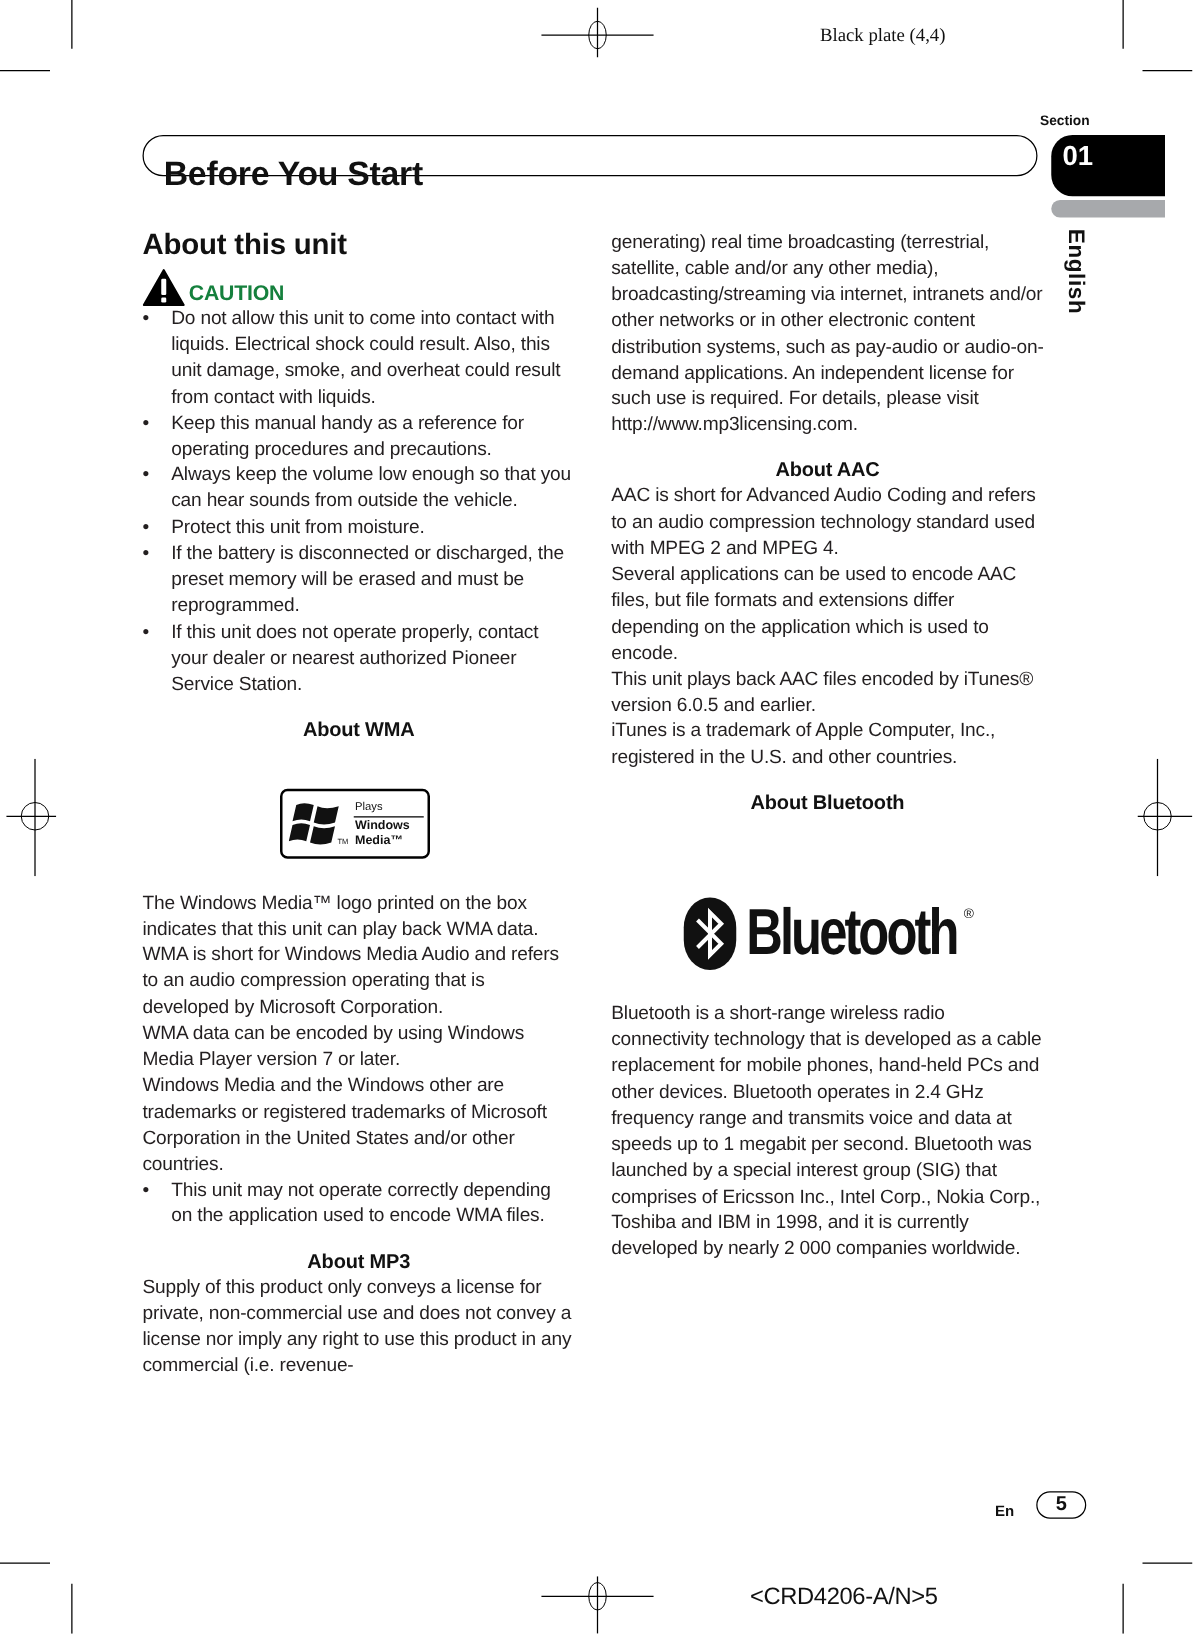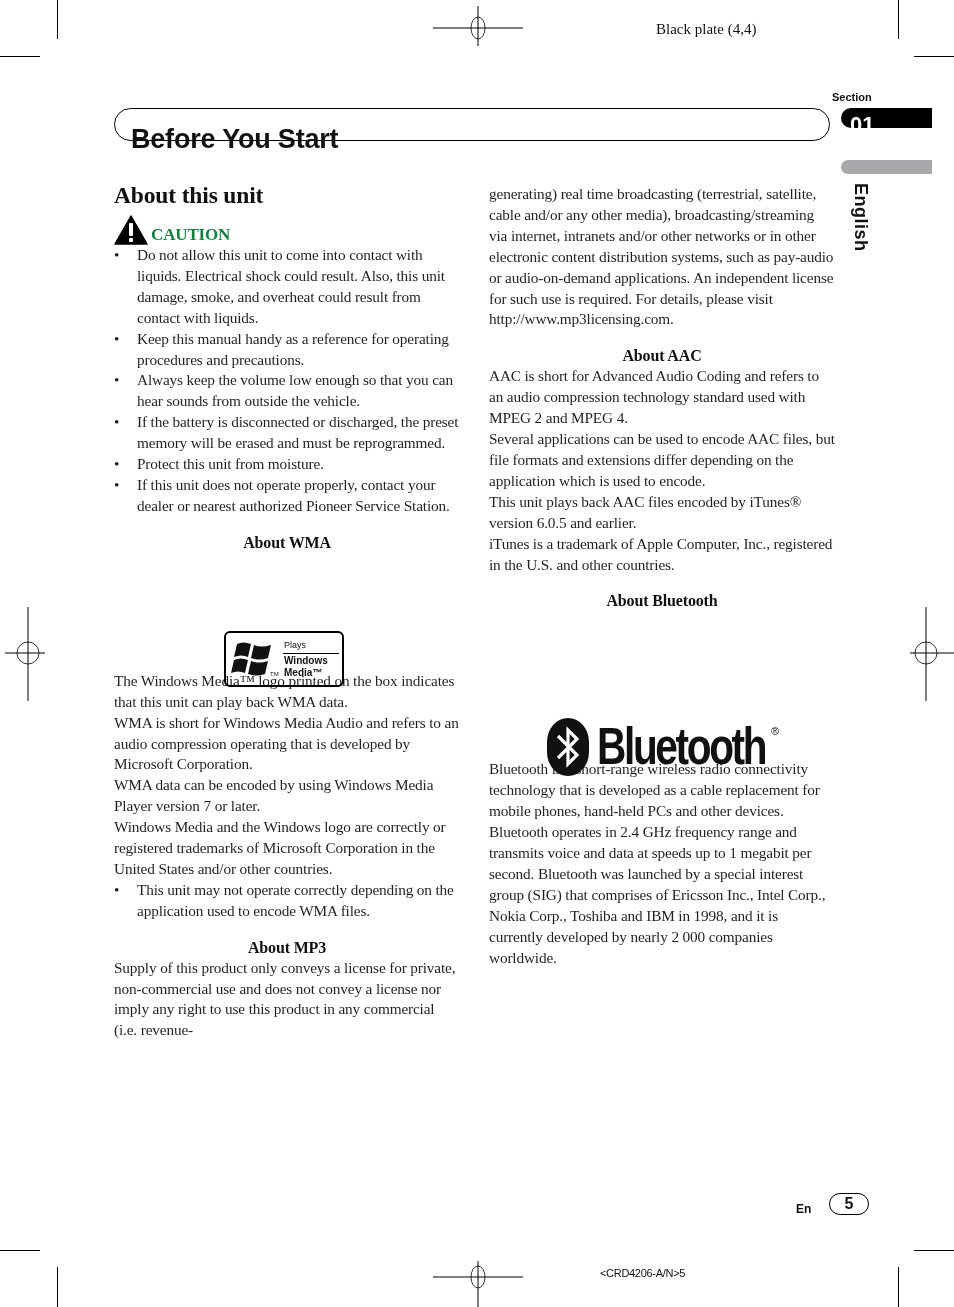--- a/index.html
+++ b/index.html
@@ -2,31 +2,31 @@
 <html><head>
 <meta charset="utf-8">
 <style>
   html, body { margin: 0; padding: 0; background: #ffffff; }
   body { width: 954px; height: 1307px; position: relative; overflow: hidden; font-family: "Liberation Sans", "DejaVu Sans", sans-serif; color: #231f20; }
   .abs { position: absolute; }
   .line-h { position: absolute; height: 1px; background: #000; }
   .line-v { position: absolute; width: 1px; background: #000; }
   .reg { position: absolute; width: 90px; height: 40px; }
   .plate { position: absolute; top: 21px; left: 656px; font-family: "Liberation Serif", "DejaVu Serif", serif; font-size: 15px; color: #111; }
-  .docid { position: absolute; top: 1267px; left: 600px; font-family: "Liberation Sans", sans-serif; font-size: 11px; color: #111; letter-spacing: -0.3px; }
+  .docid { position: absolute; top: 1267px; left: 600px; font-family: "Liberation Sans", sans-serif; font-size: 19px; color: #111; letter-spacing: -0.3px; }
 
   .section-label { position: absolute; top: 91px; left: 832px; font-size: 11px; font-weight: bold; color: #111; }
-  .section-tab { position: absolute; top: 108px; left: 841px; width: 91px; height: 20px; background: #000; border-radius: 17px 0 0 17px; color: #fff; font-weight: bold; font-size: 22px; line-height: 33px; padding-left: 9px; box-sizing: border-box; }
+  .section-tab { position: absolute; top: 108px; left: 841px; width: 91px; height: 49px; background: #000; border-radius: 17px 0 0 17px; color: #fff; font-weight: bold; font-size: 22px; line-height: 33px; padding-left: 9px; box-sizing: border-box; }
   .lang-bar { position: absolute; top: 160px; left: 841px; width: 91px; height: 14px; background: #a7a9ac; border-radius: 7px 0 0 7px; }
   .lang-text { position: absolute; top: 183px; left: 850px; writing-mode: vertical-rl; font-size: 18px; font-weight: bold; color: #111; letter-spacing: 0.5px; }
 
   .header-pill { position: absolute; top: 108px; left: 114px; width: 716px; height: 33px; border: 1.2px solid #000; border-radius: 17px; box-sizing: border-box; }
   .header-title { position: absolute; top: 110px; left: 131px; font-size: 27px; font-weight: bold; color: #111; letter-spacing: -0.2px; margin-top: 14px; }
 
-  .col { position: absolute; font-size: 15.3px; line-height: 20.9px; color: #231f20; letter-spacing: -0.15px; font-family: Liberation Serif, serif; }
+  .col { position: absolute; font-size: 15.3px; line-height: 20.9px; color: #231f20; letter-spacing: -0.15px; }
   .col-left { top: 180px; left: 114px; width: 346px; }
   .col-right { top: 184px; left: 489px; width: 346px; }
   h1.h-main { margin: 0; font-size: 23.5px; font-weight: bold; line-height: 30px; color: #111; }
   .caution-row { display: flex; align-items: flex-end; margin-top: 3px; height: 32px; }
   .caution-icon { width: 34px; height: 30px; margin-right: 3px; }
   .caution-text { font-weight: bold; font-size: 17px; color: #15803d; line-height: 20px; margin-bottom: 0px; }
   ul.bullets { list-style: none; margin: 0; padding: 0; }
   ul.bullets li { position: relative; padding-left: 23px; }
   ul.bullets li::before { content: "•"; position: absolute; left: 0; top: 0; }
   .h-sub { font-weight: bold; font-size: 16px; color: #111; margin: 0; line-height: 21px; text-align: center; }
@@ -96,30 +96,30 @@
       <path d="M17 1 L33 29 L1 29 Z" fill="#000" stroke="#000" stroke-width="1.5" stroke-linejoin="round"></path>
       <rect x="15" y="8" width="4" height="13" rx="1" fill="#fff"></rect>
       <rect x="15" y="23" width="4" height="4" rx="1" fill="#fff"></rect>
     </svg>
     <span class="caution-text">CAUTION</span>
   </div>
   <ul class="bullets">
     <li>Do not allow this unit to come into contact with liquids. Electrical shock could result. Also, this unit damage, smoke, and overheat could result from contact with liquids.</li>
     <li>Keep this manual handy as a reference for operating procedures and precautions.</li>
     <li>Always keep the volume low enough so that you can hear sounds from outside the vehicle.</li>
+    <li>Protect this unit from moisture.</li>
     <li>If the battery is disconnected or discharged, the preset memory will be erased and must be reprogrammed.</li>
-    <li>Protect this unit from moisture.</li>
     <li>If this unit does not operate properly, contact your dealer or nearest authorized Pioneer Service Station.</li>
   </ul>
   <h3 class="h-sub mt-gap" style="margin-top:15px;">About WMA</h3>
   <div style="height:118px;"></div>
   <p>The Windows Media™ logo printed on the box indicates that this unit can play back WMA data.</p>
   <p>WMA is short for Windows Media Audio and refers to an audio compression operating that is developed by Microsoft Corporation.</p>
   <p>WMA data can be encoded by using Windows Media Player version 7 or later.</p>
-  <p>Windows Media and the Windows logo are correctly or registered trademarks of Microsoft Corporation in the United States and/or other countries.</p>
+  <p>Windows Media and the Windows other are trademarks or registered trademarks of Microsoft Corporation in the United States and/or other countries.</p>
   <ul class="bullets">
     <li>This unit may not operate correctly depending on the application used to encode WMA files.</li>
   </ul>
   <h3 class="h-sub" style="margin-top:15px;">About MP3</h3>
   <p>Supply of this product only conveys a license for private, non-commercial use and does not convey a license nor imply any right to use this product in any commercial (i.e. revenue-</p>
 </div>
 
 <div class="wm-logo"></div>
 <svg class="wm-flag" viewBox="0 0 44 38">
   <path d="M6 4 Q12 1 20 4 L17 17 Q10 14 3 17 Z" fill="#111"></path>

